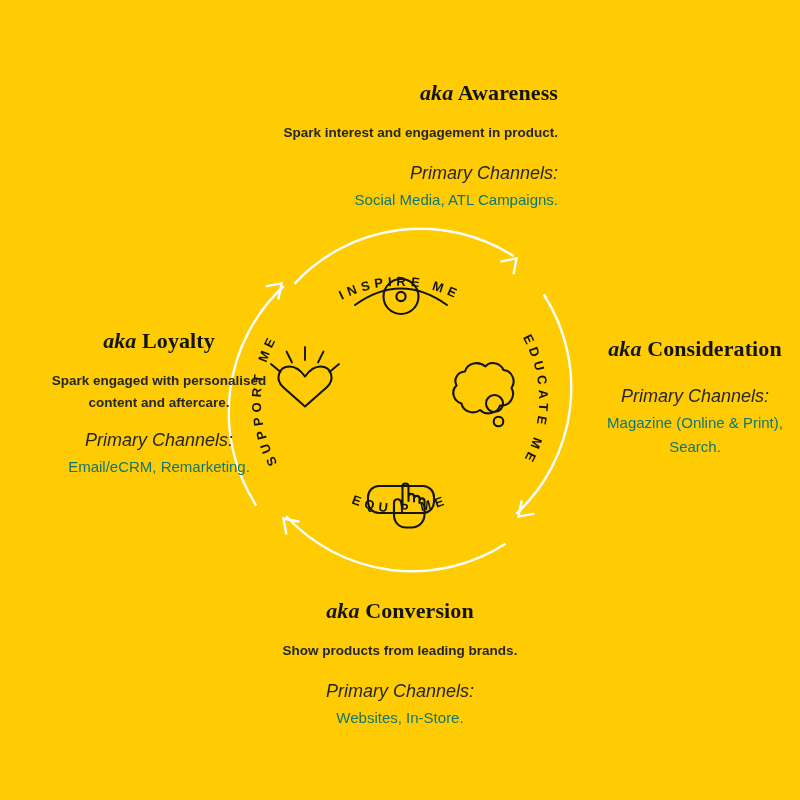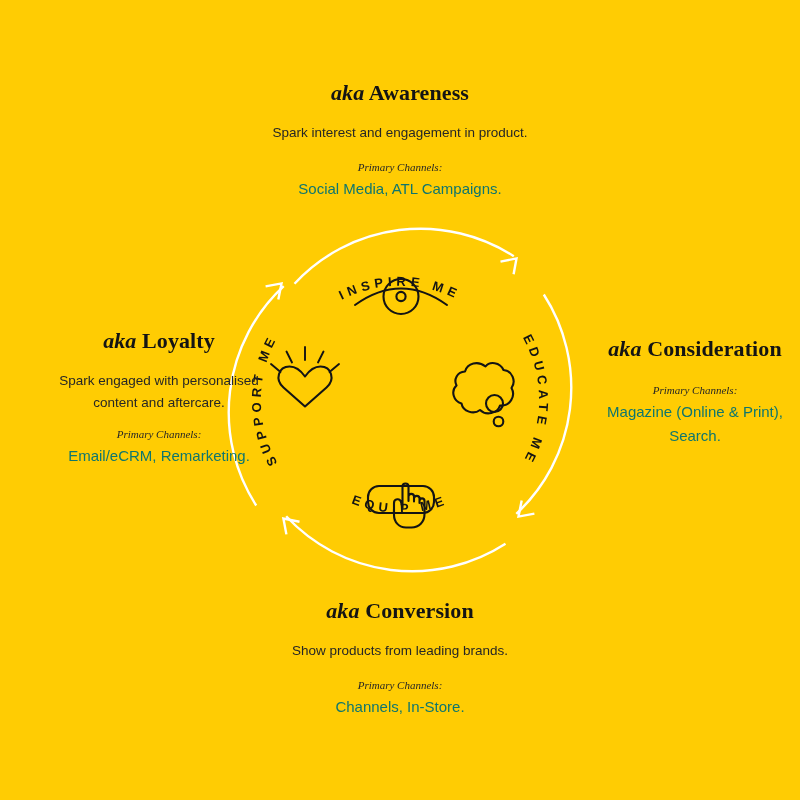--- a/index.html
+++ b/index.html
@@ -39,41 +39,40 @@
   }
   .quad-title .aka {
     font-style: italic;
     font-weight: bold;
   }
   .quad-desc {
     font-size: 13.5px;
     line-height: 1.62;
     margin: 0;
     color: #262626;
-    font-weight: 400;
+    font-weight: 700;
   }
   .quad-gap { height: 15px; }
   .quad-chan-label {
-    font-size: 11px;
+    font-size: 18px;
     font-style: italic;
     line-height: 1.62;
     margin: 0;
     color: #262626;
-    font-family: Liberation Serif, serif;
   }
   .quad-chan-value {
     font-size: 15px;
     line-height: 1.62;
     margin: 0;
     color: #0f766e;
   }
 
   
   #quad-awareness {
-    left: 250px; top: 80px; width: 300px;
+    left: 258px; top: 80px; width: 300px; text-align: right;
   }
   #quad-consideration {
     left: 590px; top: 336px; width: 210px;
   }
   #quad-loyalty {
     left: 0px;  top: 328px; width: 232px; margin-left: 43px;
   }
   #quad-conversion {
     left: 250px; top: 598px; width: 300px;
   }
@@ -258,16 +257,16 @@
   </div>
 
   <div class="quad" id="quad-conversion">
     <h2 class="quad-title">
       <span class="aka">aka</span>
       <span>Conversion</span>
     </h2>
     <p class="quad-desc">Show products from leading brands.</p>
     <div class="quad-gap"></div>
     <p class="quad-chan-label">Primary Channels:</p>
-    <p class="quad-chan-value">Channels, In-Store.</p>
+    <p class="quad-chan-value">Websites, In-Store.</p>
   </div>
 
 </div>
 
 </body></html>

